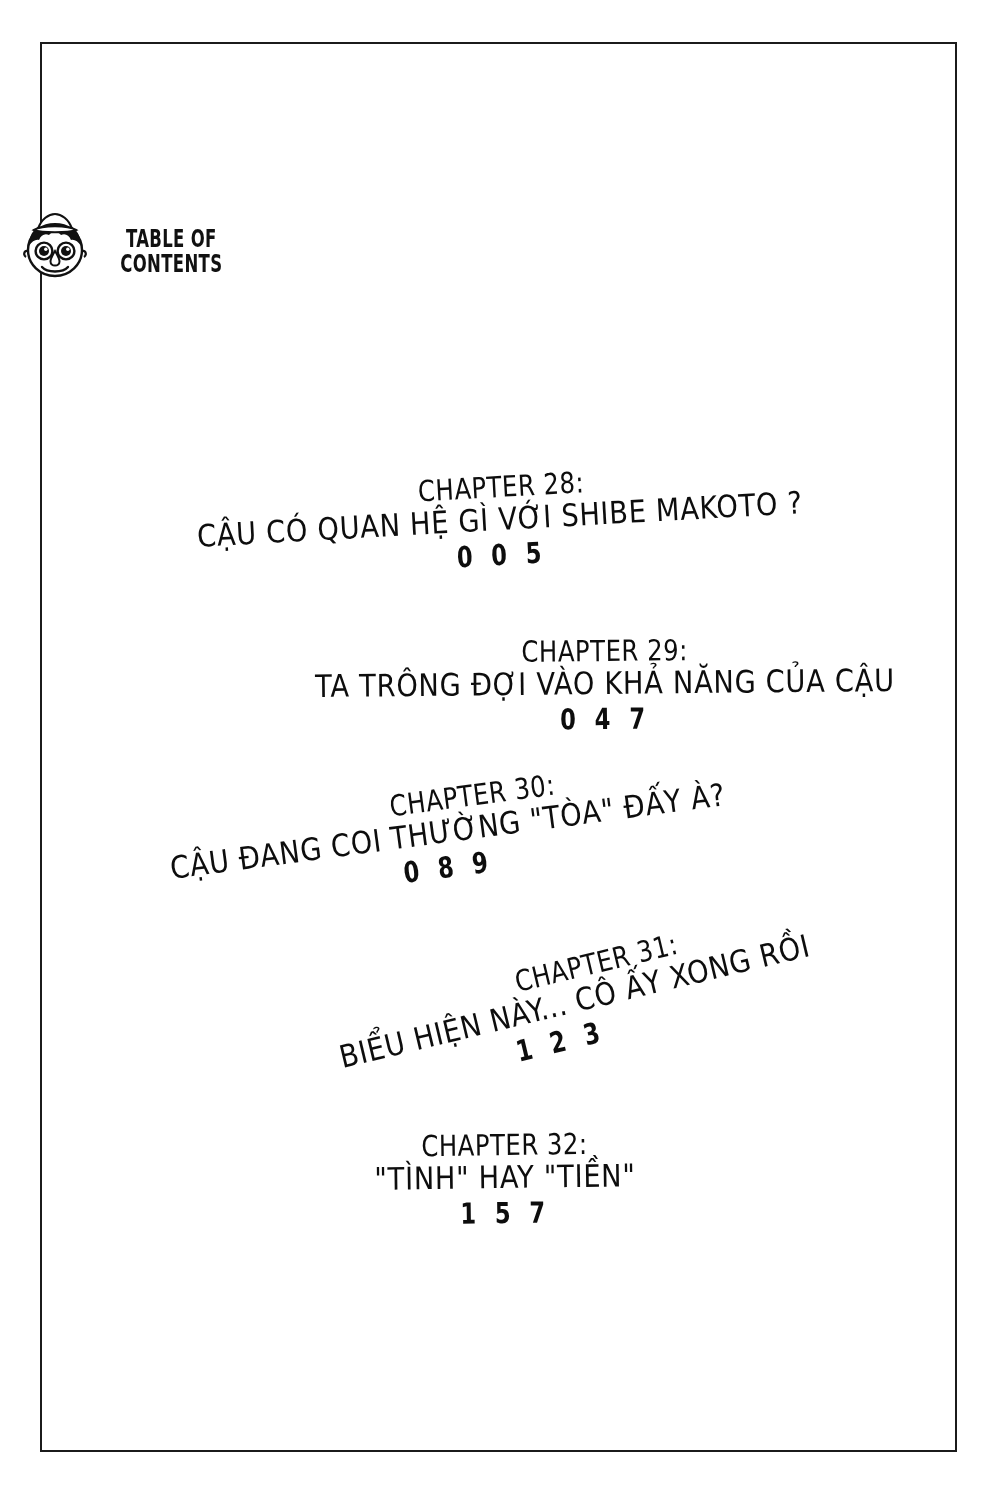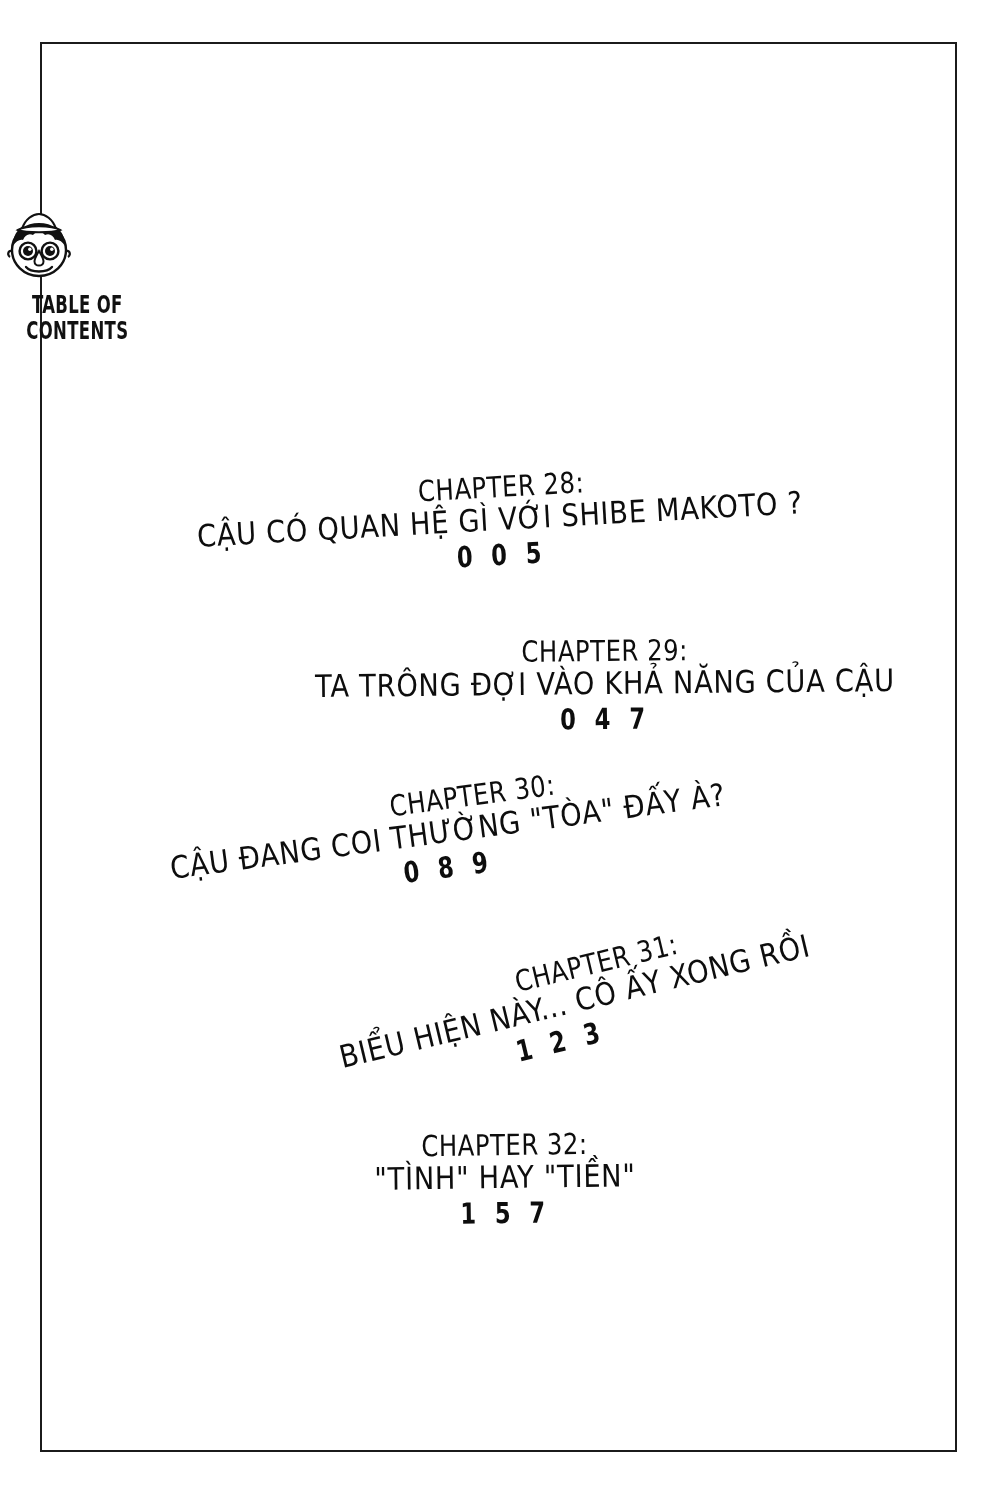--- a/index.html
+++ b/index.html
@@ -23,26 +23,26 @@
     width: 917px;
     height: 1410px;
     border: 2px solid #1b1b1b;
     box-sizing: border-box;
     background: #ffffff;
   }
 
   
   #toc-header {
     position: absolute;
-    left: 0;
+    left: 16px;
     right: 0;
     top: 210px;
     display: flex;
-    flex-direction: column;
-    align-items: flex-start;
+    flex-direction: row;
+    align-items: center;
   }
 
   #mascot-face {
     width: 78px;
     height: 72px;
     display: block;
   }
 
   #toc-heading {
     margin-top: 10px;

